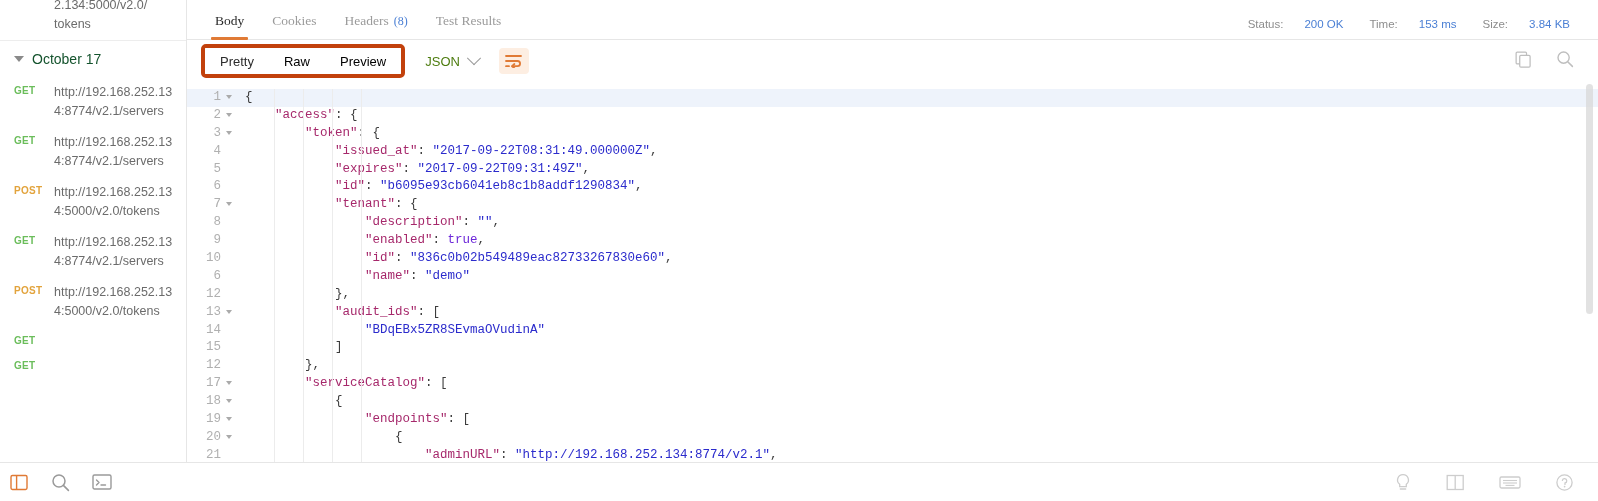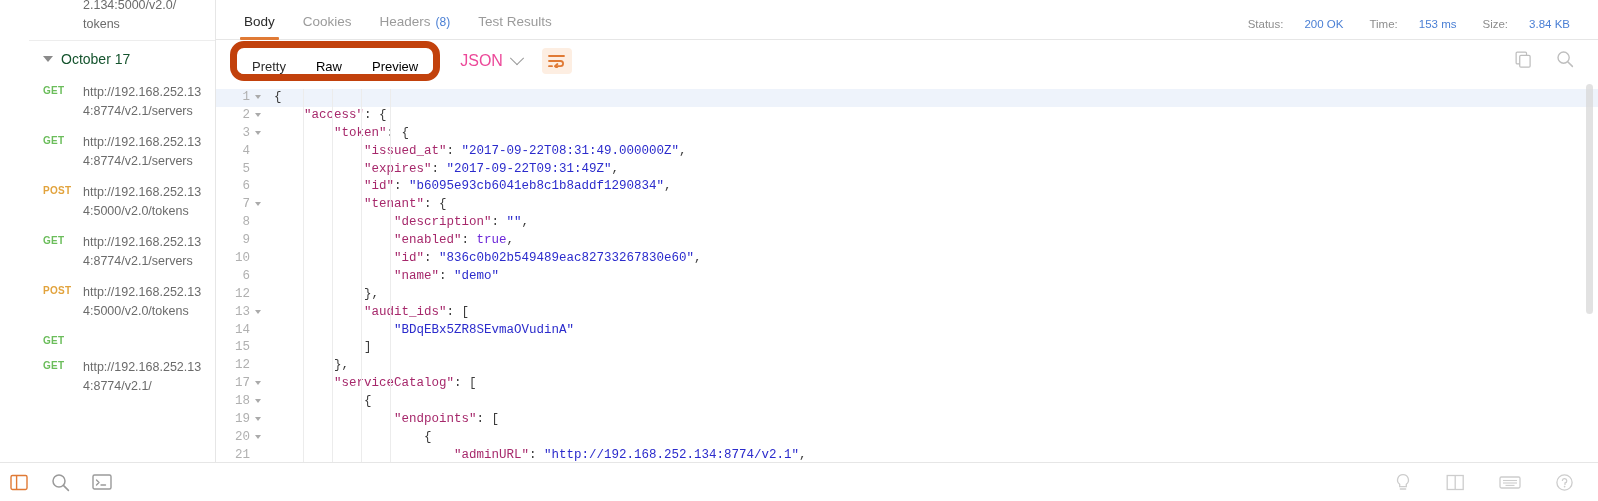--- a/index.html
+++ b/index.html
@@ -10,21 +10,21 @@
     -webkit-font-smoothing:antialiased;
     color:#3c3c3c;
   }
   .app{position:relative;width:1598px;height:501px;display:flex;flex-direction:column;}
   .body-row{display:flex;flex:1;min-height:0;}
 
   
   .sidebar{
     width:186px;min-width:186px;height:462px;
     background:#fff;border-right:1px solid #e6e6e6;
-    position:relative;overflow:hidden;margin-left:29px;
+    position:relative;overflow:hidden;
   }
   .sb-item{display:flex;padding:6px 10px 6px 14px;box-sizing:border-box;cursor:pointer;}
   .sb-method{
     width:40px;min-width:40px;font-size:10px;font-weight:bold;
     letter-spacing:.3px;padding-top:2px;text-transform:uppercase;
   }
   .m-get{color:#6bbd5b;}
   .m-post{color:#e2a33c;}
   .sb-url{
     font-size:12.5px;color:#6b6b6b;line-height:19px;
@@ -44,21 +44,21 @@
     position:absolute;top:0;left:0;right:0;height:1px;background:transparent;
   }
 
   
   .main{flex:1;min-width:0;display:flex;flex-direction:column;background:#fff;position:relative;}
 
   .tabbar{
     height:39px;min-height:39px;display:flex;align-items:flex-end;
     border-bottom:1px solid #e6e6e6;position:relative;
   }
-  .tabs{display:flex;align-items:flex-start;padding-left:14px;}
+  .tabs{display:flex;align-items:flex-start;padding-left:14px;font-family:Liberation Serif, serif;}
   .tab{
     position:relative;padding:0 14px 10px 14px;font-size:13.5px;color:#9b9b9b;cursor:pointer;
     display:flex;align-items:baseline;gap:5px;
   }
   .tab.active{color:#2b2b2b;font-weight:normal;}
   .tab.active::after{
     content:"";position:absolute;left:10px;right:10px;bottom:-1px;height:3px;
     background:#e07a35;border-radius:1px;
   }
   .tab-badge{font-size:12px;color:#4a7fd4;}
@@ -67,30 +67,30 @@
     padding-right:28px;padding-bottom:9px;font-size:11.5px;color:#8d8d8d;
   }
   .status-group .lbl{color:#8d8d8d;margin-top:32px;}
   .status-group .val{color:#4a7fd4;margin-left:21px;}
 
   .toolbar{
     height:42px;min-height:42px;display:flex;align-items:center;
     padding:0 16px 0 14px;gap:10px;
   }
   .seg{
-    display:flex;border:7px solid #c2410c;border-radius:14px;overflow:hidden;height:26px;align-items:flex-end;
+    display:flex;border:4px solid #c2410c;border-radius:5px;overflow:hidden;height:26px;
   }
   .seg div{
     padding:0 15px;display:flex;align-items:center;font-size:13px;color:#000000;cursor:pointer;
     background:#fff;
   }
   .seg div.on{color:#2b2b2b;}
   .lang{
     height:26px;display:flex;align-items:center;gap:9px;padding:0 10px;
-    font-size:16px;color:#ec4899;cursor:pointer;border-radius:4px;
+    font-size:13px;color:#4d7c0f;cursor:pointer;border-radius:4px;
   }
   .chev{width:9px;height:9px;border-right:1.6px solid #9a9a9a;border-bottom:1.6px solid #9a9a9a;
     transform:rotate(45deg) translate(-2px,-2px);}
   .wrapbtn{
     width:30px;height:26px;background:#fdeee2;border-radius:4px;
     display:flex;align-items:center;justify-content:center;cursor:pointer;
   }
   .tr-right{margin-left:auto;display:flex;gap:24px;align-items:center;padding-right:8px;}
   .ic{cursor:pointer;opacity:.85;}
 
@@ -172,21 +172,20 @@
           </div>
           <div class="sb-item">
             <div class="sb-method m-post">POST</div>
             <div class="sb-url">http://192.168.252.134:5000/v2.0/tokens</div>
           </div>
           <div class="sb-item">
             <div class="sb-method m-get">GET</div>
           </div>
           <div class="sb-item">
             <div class="sb-method m-get">GET</div>
-            <div class="sb-url">http://192.168.252.134:8774/v2.1/</div>
           </div>
         </div>
       <div class="sb-fade-top"></div>
     </div>
 
     <div class="main">
 
       <div class="tabbar">
         <div class="tabs" id="tabs">
             <div class="tab active">

